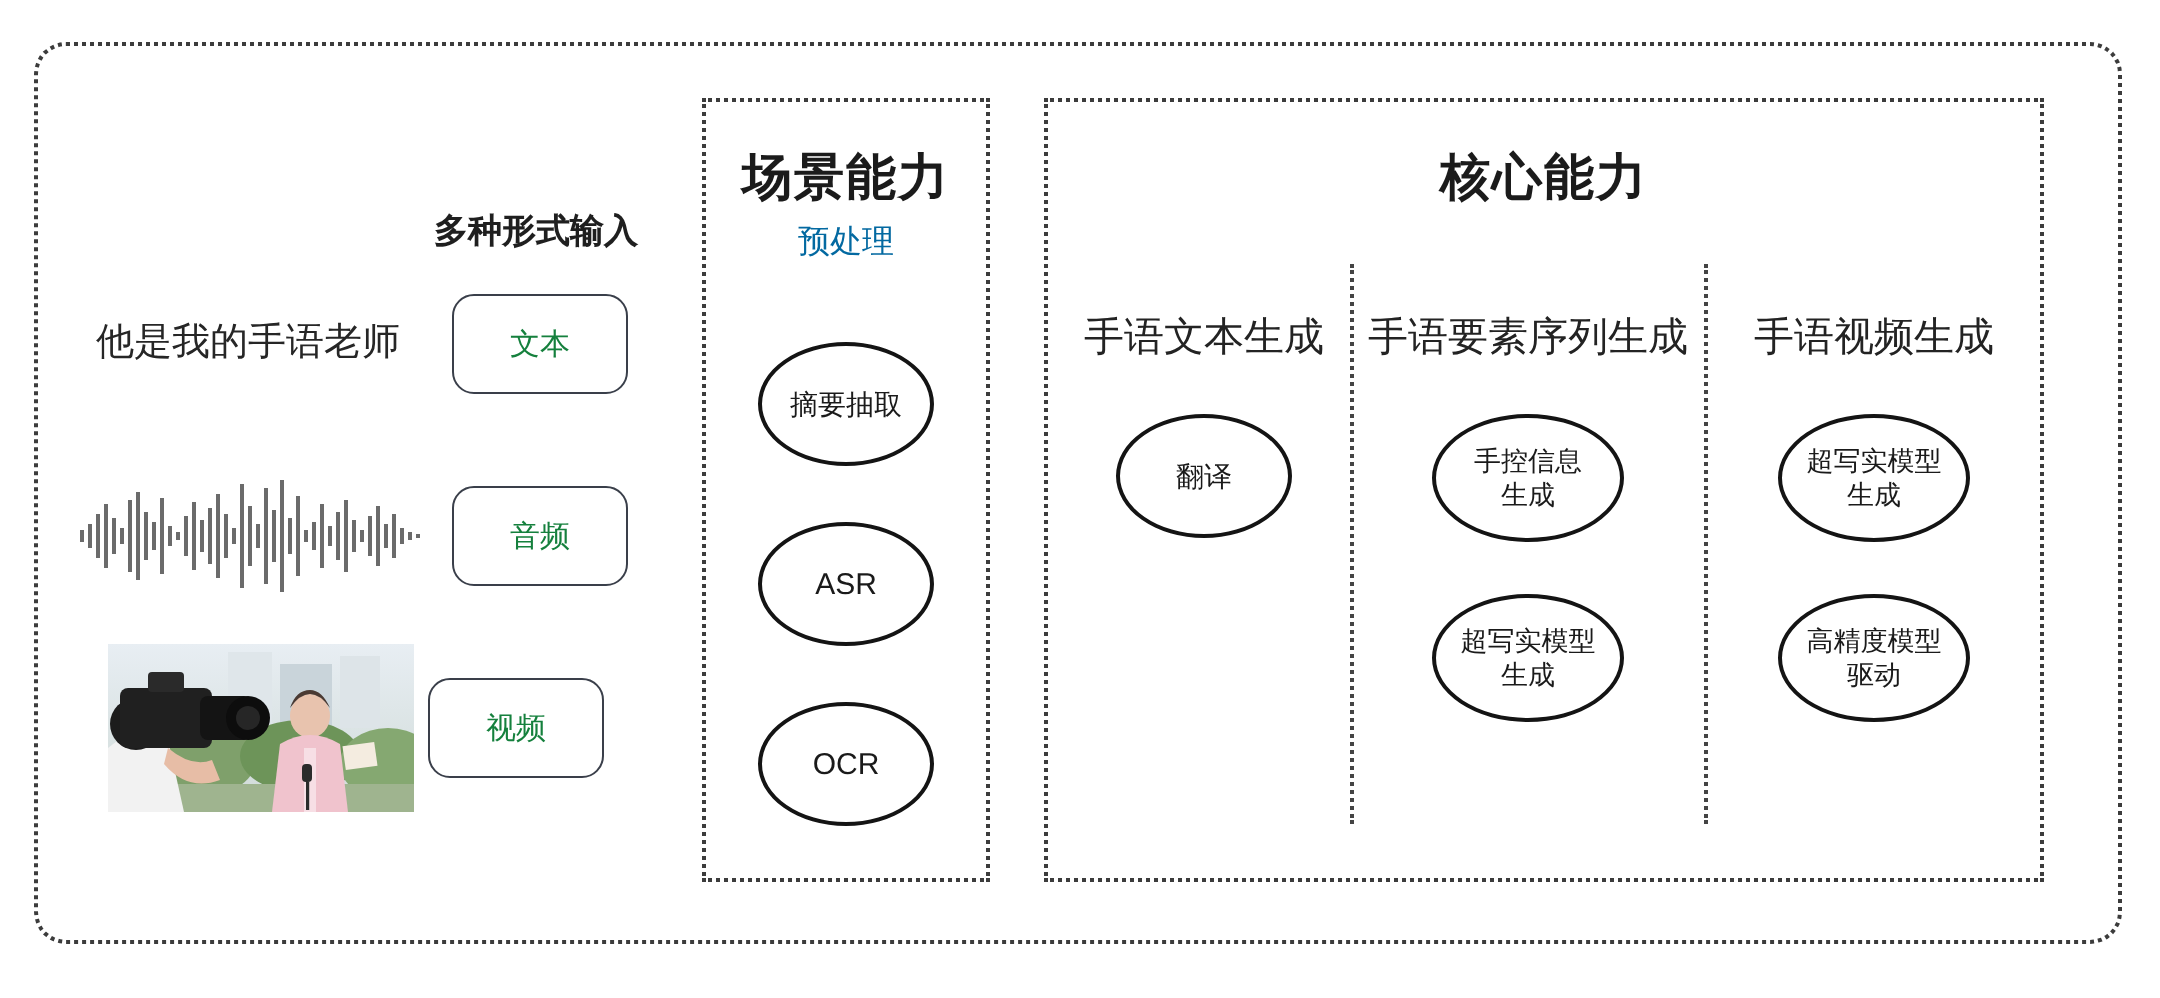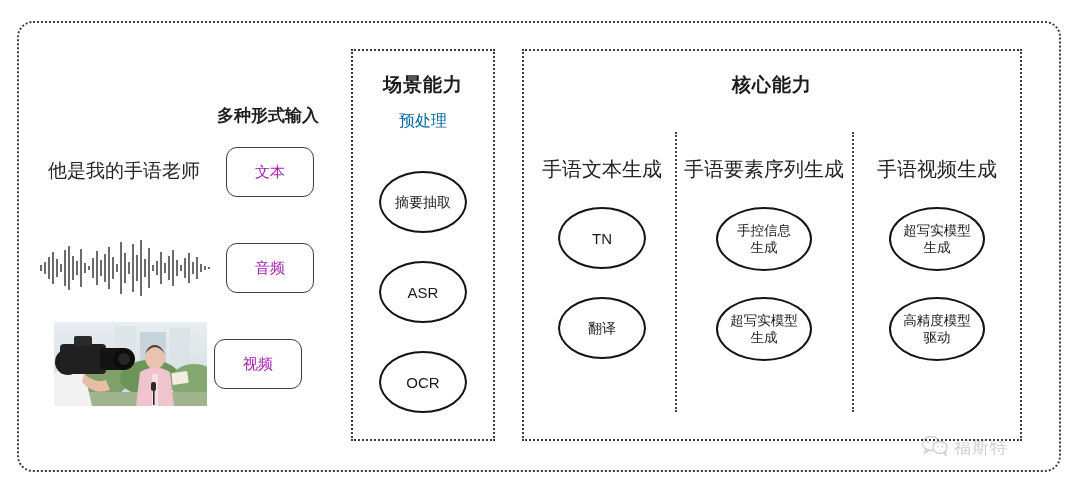--- a/index.html
+++ b/index.html
@@ -39,21 +39,21 @@
     background: transparent;
   }
   .panel-scene  { left: 351px; top: 49px; width: 144px; height: 392px; }
   .panel-core   { left: 522px; top: 49px; width: 500px; height: 392px; }
 
   .panel-title {
     position: absolute;
     left: 0;
     right: 0;
     text-align: center;
-    font-size: 19px;
+    font-size: 25px;
     font-weight: bold;
     letter-spacing: 1px;
     color: #1b1b1b;
   }
   .panel-scene .panel-title { top: 21px; }
   .panel-core  .panel-title { top: 21px; }
 
   
   .divider {
     position: absolute;
@@ -133,21 +133,21 @@
     position: absolute;
     width: 88px;
     height: 50px;
     border: 1.6px solid #3a3f4a;
     border-radius: 11px;
     background: #ffffff;
     display: flex;
     align-items: center;
     justify-content: center;
     font-size: 15px;
-    color: #a21caf;
+    color: #15803d;
     box-sizing: border-box;
   }
   .pill-text  { left: 226px; top: 147px; }
   .pill-audio { left: 226px; top: 243px; }
   .pill-video { left: 214px; top: 339px; }
 
   
   .waveform {
     position: absolute;
     left: 40px;
@@ -306,23 +306,20 @@
 
   <div class="panel panel-core">
     <div class="panel-title">核心能力</div>
 
     <div class="divider divider-1"></div>
     <div class="divider divider-2"></div>
 
     <div class="col" style="left:8px; width:140px;">
       <div class="col-label">手语文本生成</div>
       <div style="margin-top:28px;">
-        <div class="ellipse latin">TN</div>
-      </div>
-      <div style="margin-top:28px;">
         <div class="ellipse">翻译</div>
       </div>
     </div>
 
     <div class="col" style="left:160px; width:160px;">
       <div class="col-label">手语要素序列生成</div>
       <div style="margin-top:28px;">
         <div class="ellipse wide">
           <span>
             <span>手控信息</span><br>
@@ -354,29 +351,14 @@
         <div class="ellipse wide">
           <span>
             <span>高精度模型</span><br>
             <span>驱动</span>
           </span>
         </div>
       </div>
     </div>
   </div>
 
-  <div class="watermark">
-    <span>
-      <svg width="28" height="22" viewBox="0 0 28 22" aria-hidden="true">
-        <ellipse cx="10" cy="9.5" rx="8.5" ry="7" fill="none" stroke="#8d8d8d" stroke-width="1.3"></ellipse>
-        <path d="M5 15 l-1.5 4 l4.5 -2.6 z" fill="none" stroke="#8d8d8d" stroke-width="1.3"></path>
-        <circle cx="7" cy="8" r="1" fill="#8d8d8d"></circle>
-        <circle cx="12.5" cy="8" r="1" fill="#8d8d8d"></circle>
-        <ellipse cx="19" cy="13.5" rx="7" ry="6" fill="#ffffff" stroke="#8d8d8d" stroke-width="1.3"></ellipse>
-        <path d="M22.5 18.5 l2.5 3 l-0.4 -4 z" fill="none" stroke="#8d8d8d" stroke-width="1.3"></path>
-        <circle cx="16.6" cy="12.6" r="0.9" fill="#8d8d8d"></circle>
-        <circle cx="21.2" cy="12.6" r="0.9" fill="#8d8d8d"></circle>
-      </svg>
-    </span>
-    <span class="wm-text">福斯特</span>
-  </div>
 
 </div>
 
 </body></html>

